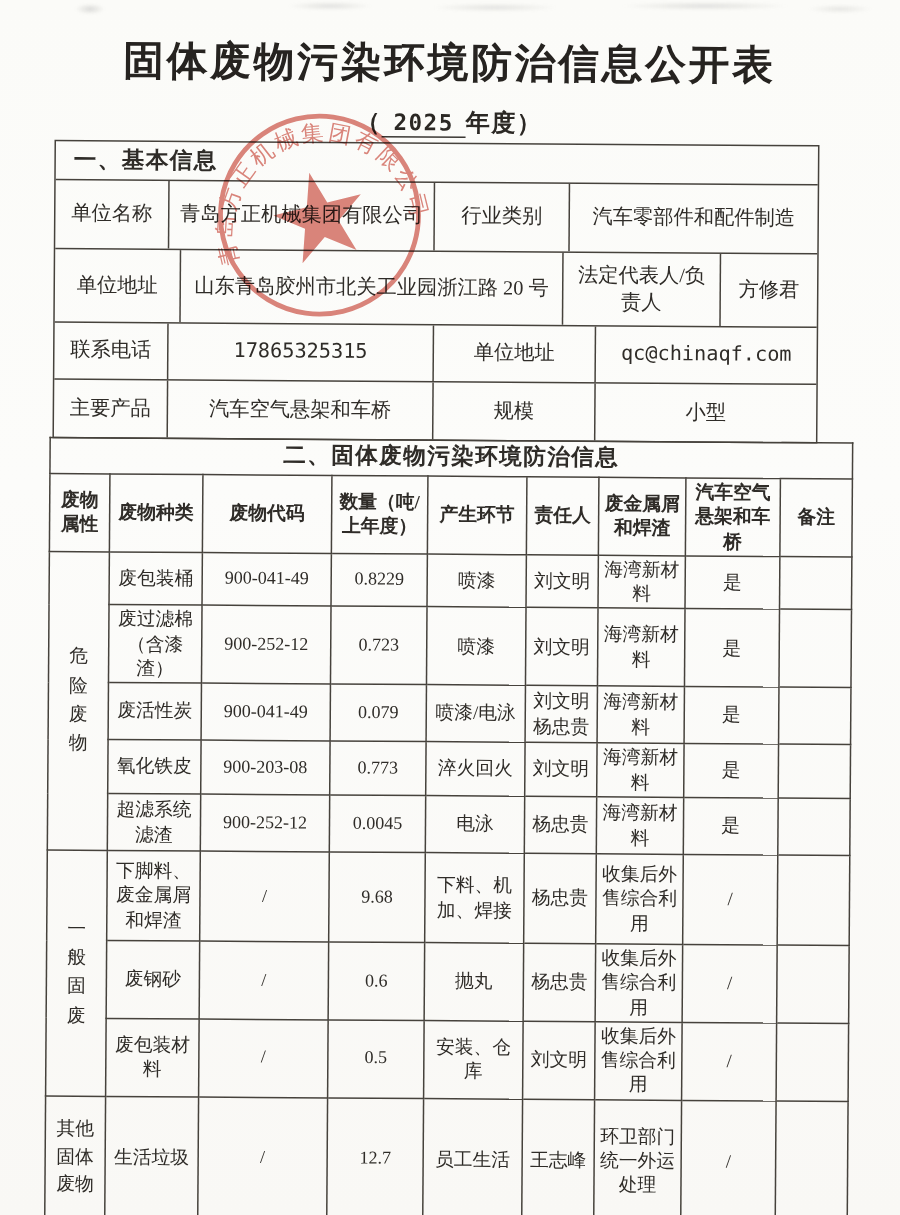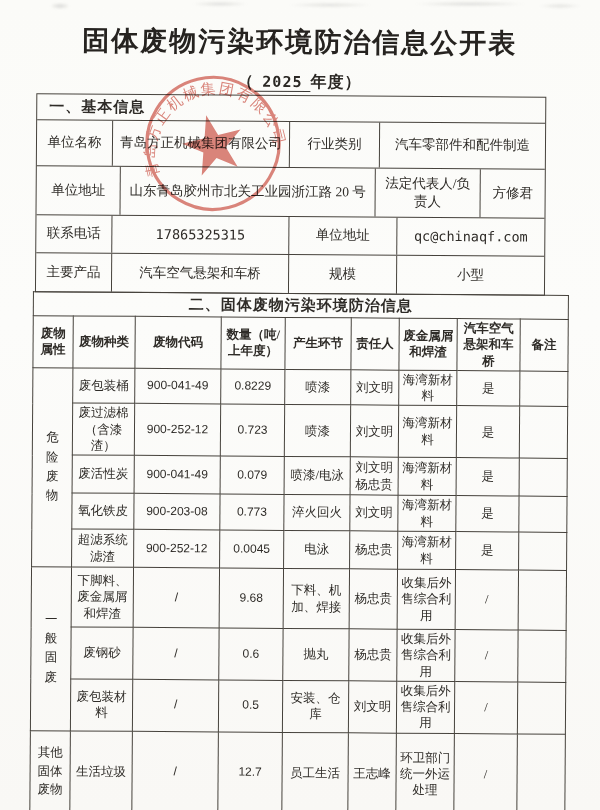--- a/index.html
+++ b/index.html
@@ -76,21 +76,21 @@
     font-size:15px;font-weight:bold;letter-spacing:1px;height:24px;
   }
   .t2 thead th{font-weight:bold;font-size:12.5px;}
   .t2 .outer{border-width:1.5px;}
   .vtext1 span{display:inline-block;width:1.15em;line-height:1.55;}
   .vtext2 span{display:inline-block;width:2.3em;line-height:1.5;}
   tr.hh{height:44px}
   tr.h34{height:34px}tr.h50{height:50px}tr.h38{height:38px}
   tr.h36{height:36px}tr.h60{height:60px}tr.h48{height:48px}
   tr.h44{height:44px}tr.h82{height:82px}
-  .t2 .code,.t2 .qty{font-family:Liberation Sans, sans-serif;font-size:12px;}
+  .t2 .code,.t2 .qty{font-family:Liberation Serif, serif;font-size:12px;}
 
   
   .stamp{
     position:absolute;left:138px;top:68px;width:152px;height:152px;
     opacity:.68;mix-blend-mode:multiply;pointer-events:none;
     transform:rotate(-14deg);
   }
 </style>
 </head>
 <body>

